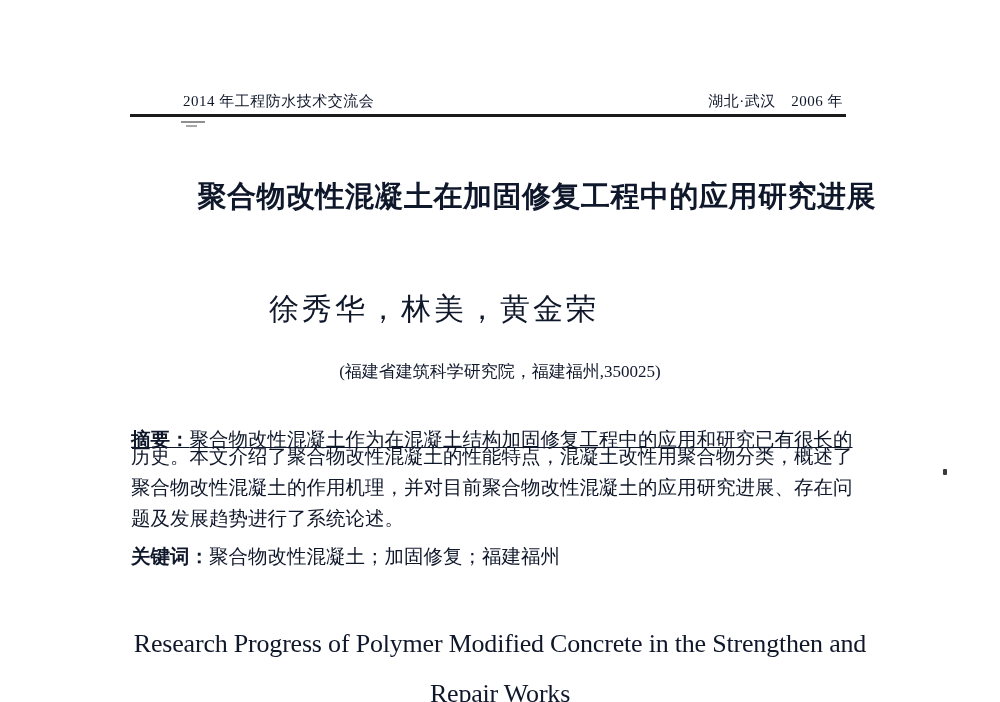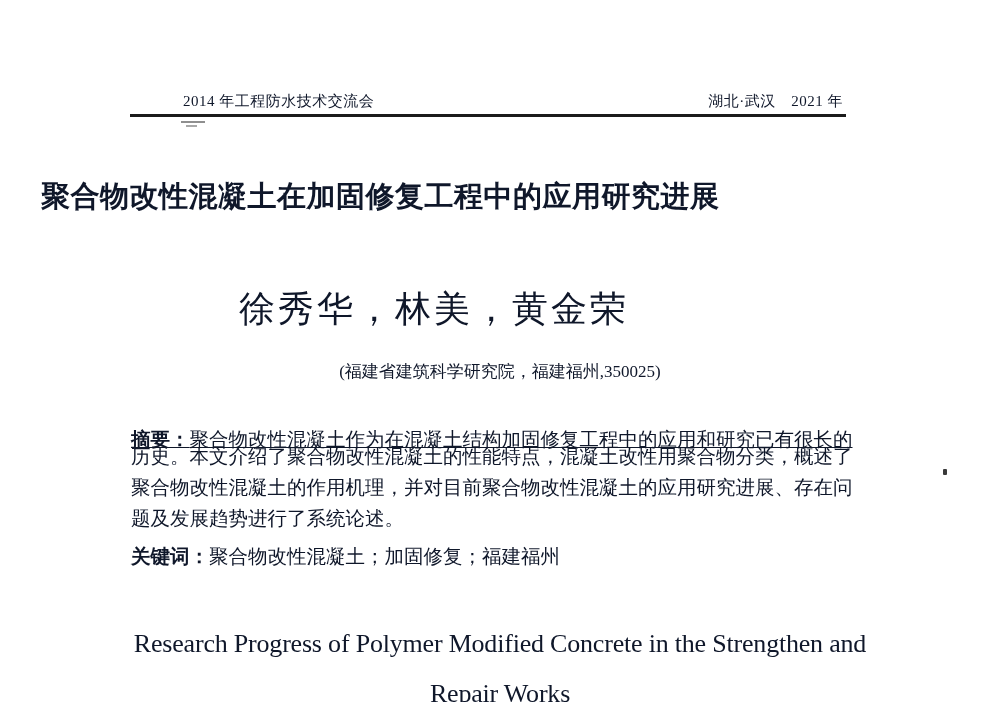--- a/index.html
+++ b/index.html
@@ -29,32 +29,31 @@
   .header-rule {
     left: 130px; top: 114px;
     width: 716px; height: 3px;
     background: #1b1b1b;
   }
   .rule-smudge-1 { left: 181px; top: 121px; width: 24px; height: 2px; background: #8f8f8f; }
   .rule-smudge-2 { left: 186px; top: 125px; width: 11px; height: 2px; background: #a8a8a8; }
 
   .title-cn {
     left: 0; top: 177px; width: 876px;
-    text-align: left;
+    text-align: right;
     font-family: "Liberation Sans", "DejaVu Sans", sans-serif;
     font-weight: 700;
     font-size: 29px; line-height: 38px;
     letter-spacing: 0.5px;
     margin: 0;
-    padding-left: 41px;
   }
   .authors {
     left: 0; top: 293px; width: 868px;
     text-align: center;
-    font-size: 36px; line-height: 32px;
+    font-size: 30px; line-height: 32px;
     letter-spacing: 3px;
   }
   .affiliation {
     left: 0; top: 360px; width: 1000px;
     text-align: center;
     font-size: 17px; line-height: 24px;
   }
 
   .abs-line {
     left: 131px; width: 724px;
@@ -85,21 +84,21 @@
     border-radius: 1px;
   }
 </style>
 </head>
 <body>
 
 <div class="page">
 
   <span class="abs serif header-left">2014 年工程防水技术交流会</span>
 
-  <span class="abs serif header-right">湖北·武汉　2021 年</span>
+  <span class="abs serif header-right">湖北·武汉　2006 年</span>
 
   <div class="abs header-rule"></div>
   <div class="abs rule-smudge-1"></div>
   <div class="abs rule-smudge-2"></div>
 
   <h1 class="abs title-cn">聚合物改性混凝土在加固修复工程中的应用研究进展</h1>
 
   <div class="abs serif authors">徐秀华，林美，黄金荣</div>
 
   <div class="abs serif affiliation">(福建省建筑科学研究院，福建福州,350025)</div>

